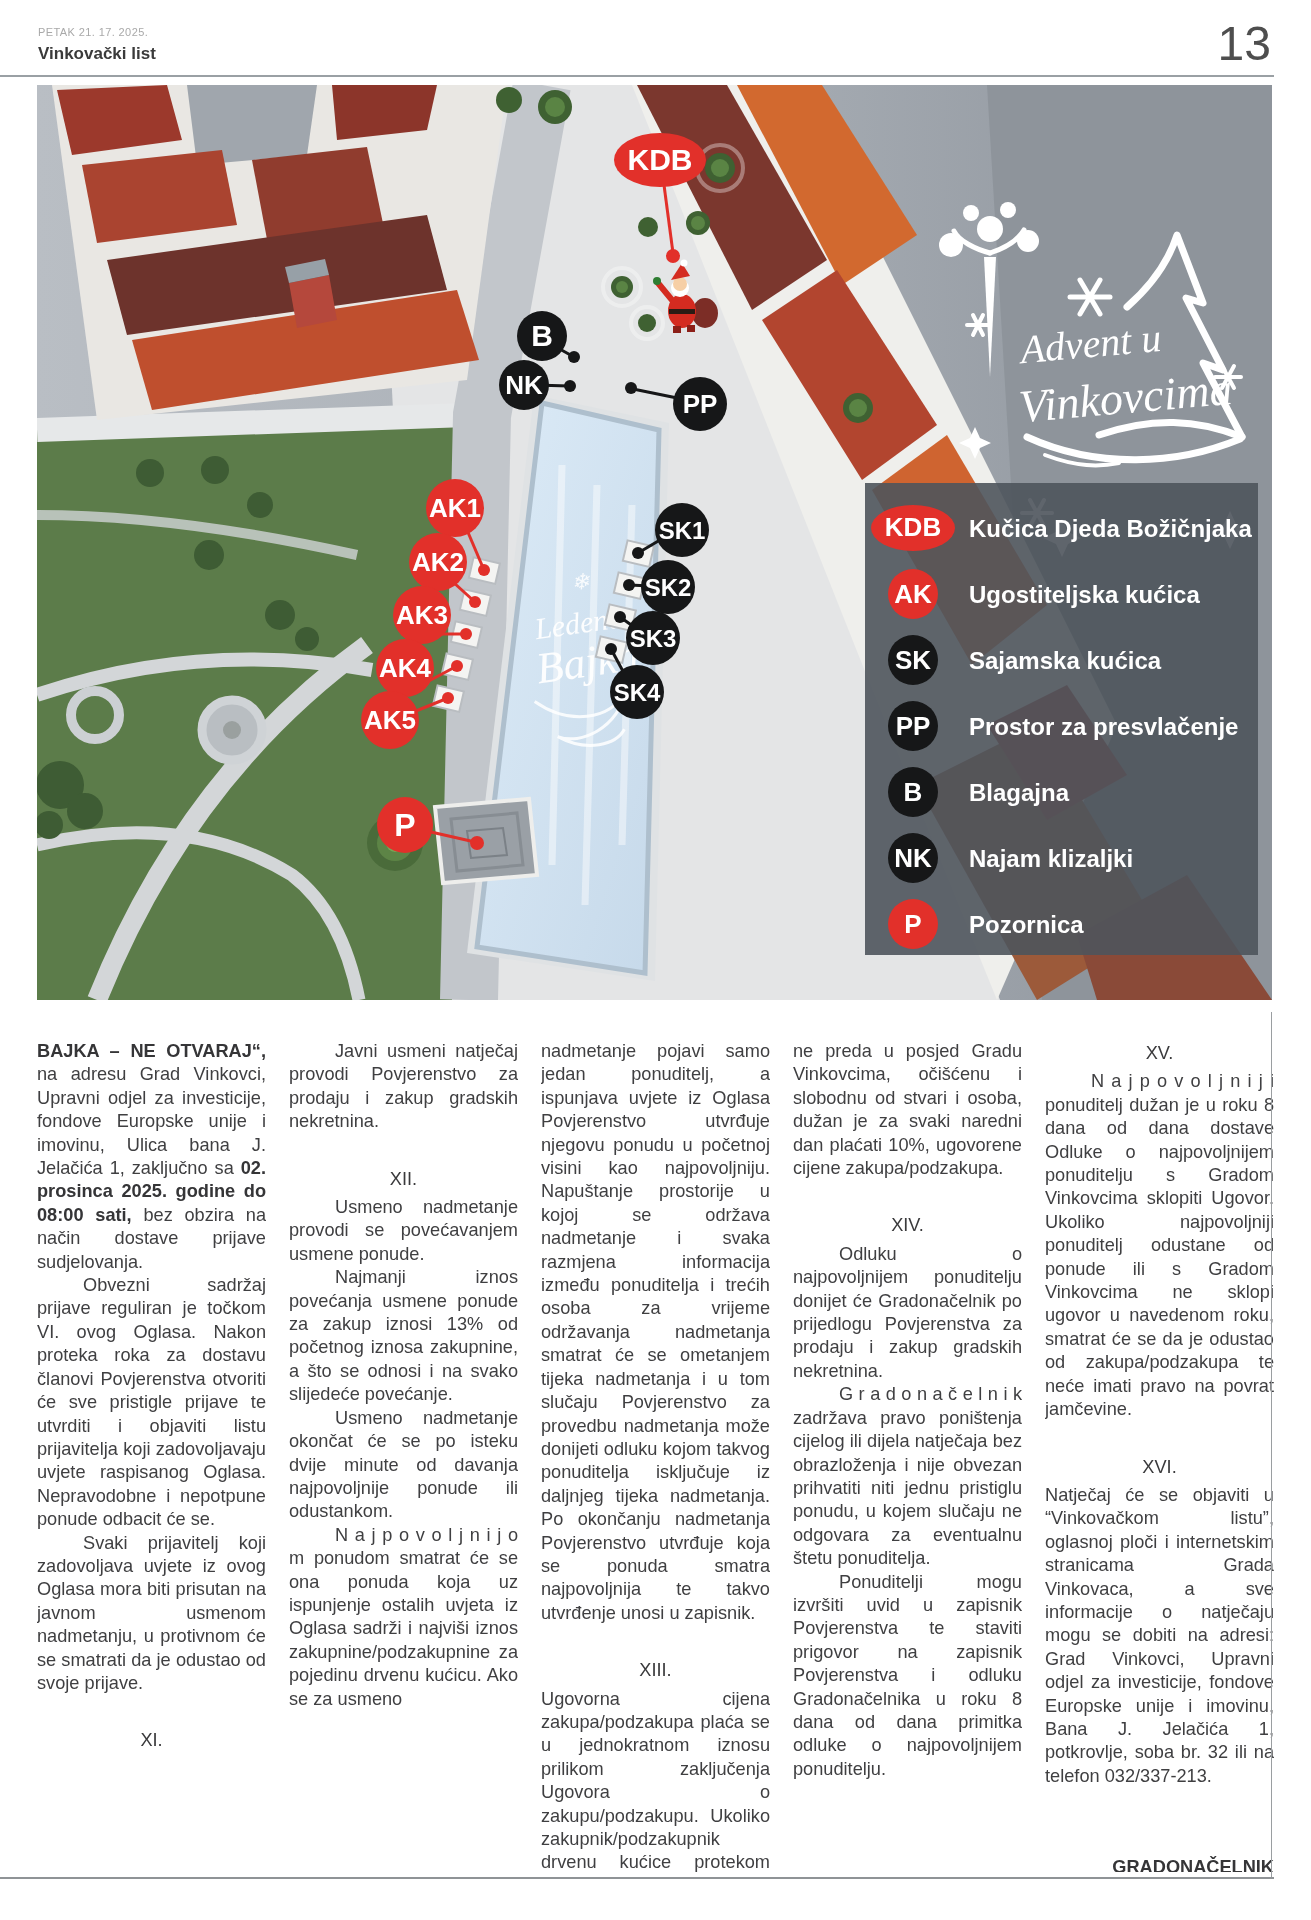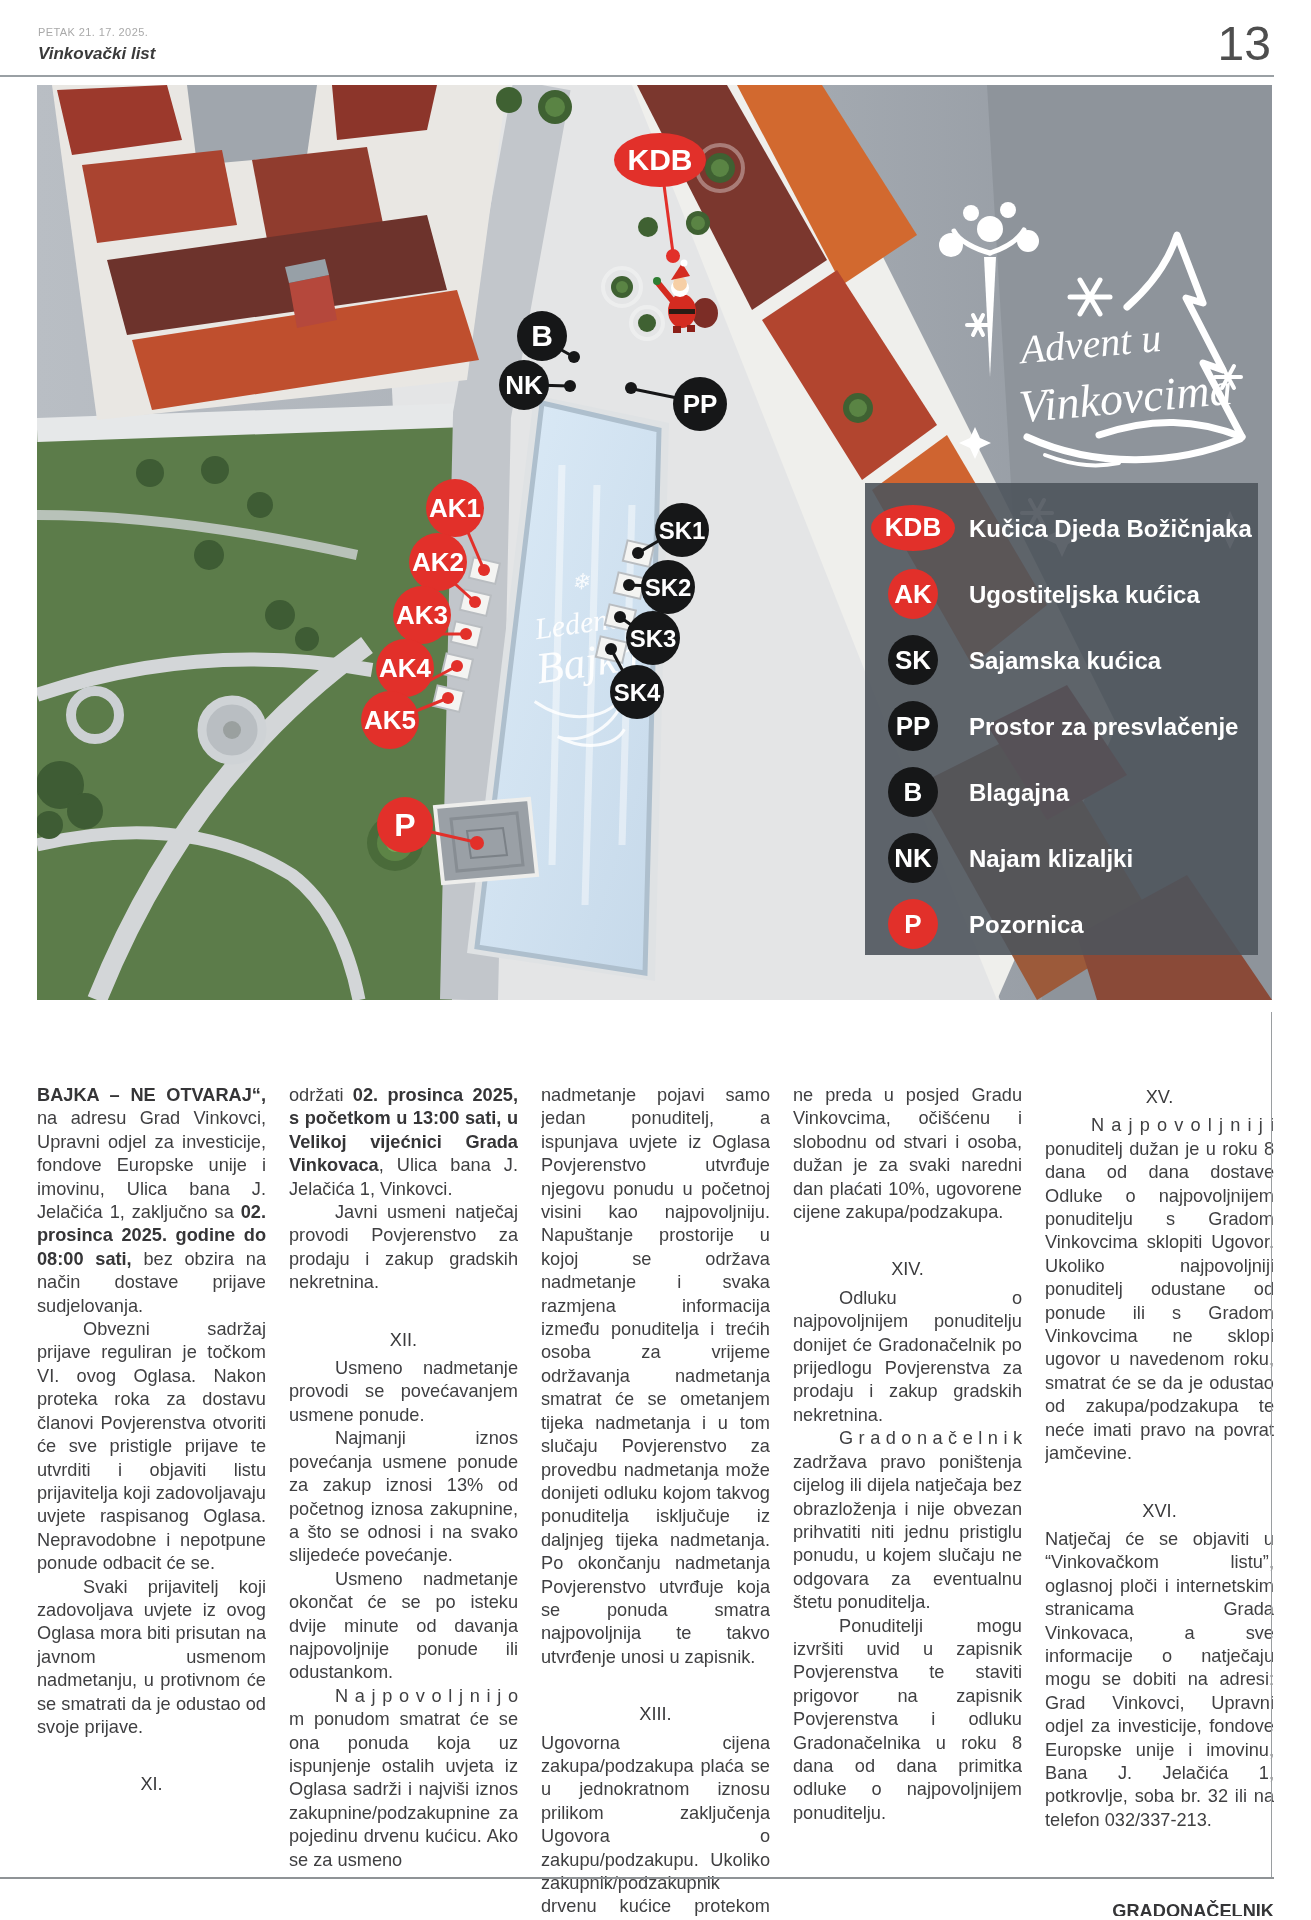--- a/index.html
+++ b/index.html
@@ -1,31 +1,31 @@
 <!DOCTYPE html>
 <html><head>
 <meta charset="utf-8">
 <style>
   html,body{margin:0;padding:0;}
   body{
     width:1311px;height:1920px;position:relative;background:#ffffff;
     font-family:"Liberation Sans",sans-serif;overflow:hidden;
   }
   .hdr-date{position:absolute;left:38px;top:26px;font-size:11px;color:#a9a9a9;letter-spacing:.4px;}
-  .hdr-pub{position:absolute;left:38px;top:44px;font-size:17px;color:#3a3a3a;font-weight:700;font-style:italic;}
+  .hdr-pub{position:absolute;left:38px;top:44px;font-size:17px;color:#3a3a3a;font-weight:700;}
   .hdr-pagenum{position:absolute;right:40px;top:16px;font-size:48px;color:#4e4e4e;font-weight:400;font-family:"Liberation Sans",sans-serif;}
   .hdr-rule{position:absolute;left:0;top:75px;width:1274px;height:2px;background:#9aa0a4;}
   .bottom-rule{position:absolute;left:0;top:1877px;width:1274px;height:2px;background:#8f9396;}
   .right-rule{position:absolute;left:1271px;top:1012px;width:1px;height:865px;background:#9a9ea1;}
 
   .map-wrap{position:absolute;left:37px;top:85px;width:1235px;height:915px;}
   .map-wrap svg{display:block;}
 
   .article{
-    position:absolute;left:37px;top:1084px;width:1237px;height:832px;
+    position:absolute;left:37px;top:1040px;width:1237px;height:832px;
     display:flex;gap:23px;overflow:hidden;
   }
   .col{flex:1 1 0;min-width:0;overflow:hidden;color:#3f3f41;
        font-size:18.2px;line-height:23.4px;text-align:justify;}
   .col p{margin:0;}
   .col p.body{margin:0 0 0 0;}
   .col p.indent{text-indent:46px;}
   .col p.heading{font-weight:400;text-align:center;margin:34px 0 5px 0;color:#3a3a3c;}
   .col p.heading:first-child{margin-top:2px;}
   .col b{font-weight:700;color:#353537;}
@@ -382,21 +382,20 @@
 </div>
 
 <div class="article">
   <div class="col">
       <p class="body"><b>BAJKA – NE OTVARAJ“,</b><span> na adresu Grad Vinkovci, Upravni odjel za investicije, fondove Europske unije i imovinu, Ulica bana J. Jelačića 1, zaključno sa </span><b>02. prosinca 2025. godine do 08:00 sati,</b><span> bez obzira na način dostave prijave sudjelovanja.</span></p>
       <p class="body indent"><span>Obvezni sadržaj prijave reguliran je točkom VI. ovog Oglasa. Nakon proteka roka za dostavu članovi Povjerenstva otvoriti će sve pristigle prijave te utvrditi i objaviti listu prijavitelja koji zadovoljavaju uvjete raspisanog Oglasa. Nepravodobne i nepotpune ponude odbacit će se.</span></p>
       <p class="body indent"><span>Svaki prijavitelj koji zadovoljava uvjete iz ovog Oglasa mora biti prisutan na javnom usmenom nadmetanju, u protivnom će se smatrati da je odustao od svoje prijave.</span></p>
       <p class="heading">XI.</p>
     </div>
   <div class="col">
-      <p class="body"><span>održati </span><b>02. prosinca 2025, s početkom u 13:00 sati, u Velikoj vijećnici Grada Vinkovaca</b><span>, Ulica bana J. Jelačića 1, Vinkovci.</span></p>
       <p class="body indent"><span>Javni usmeni natječaj provodi Povjerenstvo za prodaju i zakup gradskih nekretnina.</span></p>
       <p class="heading">XII.</p>
       <p class="body indent"><span>Usmeno nadmetanje provodi se povećavanjem usmene ponude.</span></p>
       <p class="body indent"><span>Najmanji iznos povećanja usmene ponude za zakup iznosi 13% od početnog iznosa zakupnine, a što se odnosi i na svako slijedeće povećanje.</span></p>
       <p class="body indent"><span>Usmeno nadmetanje okončat će se po isteku dvije minute od davanja najpovoljnije ponude ili odustankom.</span></p>
       <p class="body indent"><span>N a j p o v o l j n i j o m ponudom smatrat će se ona ponuda koja uz ispunjenje ostalih uvjeta iz Oglasa sadrži i najviši iznos zakupnine/podzakupnine za pojedinu drvenu kućicu. Ako se za usmeno</span></p>
     </div>
   <div class="col">
       <p class="body"><span>nadmetanje pojavi samo jedan ponuditelj, a ispunjava uvjete iz Oglasa Povjerenstvo utvrđuje njegovu ponudu u početnoj visini kao najpovoljniju. Napuštanje prostorije u kojoj se održava nadmetanje i svaka razmjena informacija između ponuditelja i trećih osoba za vrijeme održavanja nadmetanja smatrat će se ometanjem tijeka nadmetanja i u tom slučaju Povjerenstvo za provedbu nadmetanja može donijeti odluku kojom takvog ponuditelja isključuje iz daljnjeg tijeka nadmetanja. Po okončanju nadmetanja Povjerenstvo utvrđuje koja se ponuda smatra najpovoljnija te takvo utvrđenje unosi u zapisnik.</span></p>
       <p class="heading">XIII.</p>

